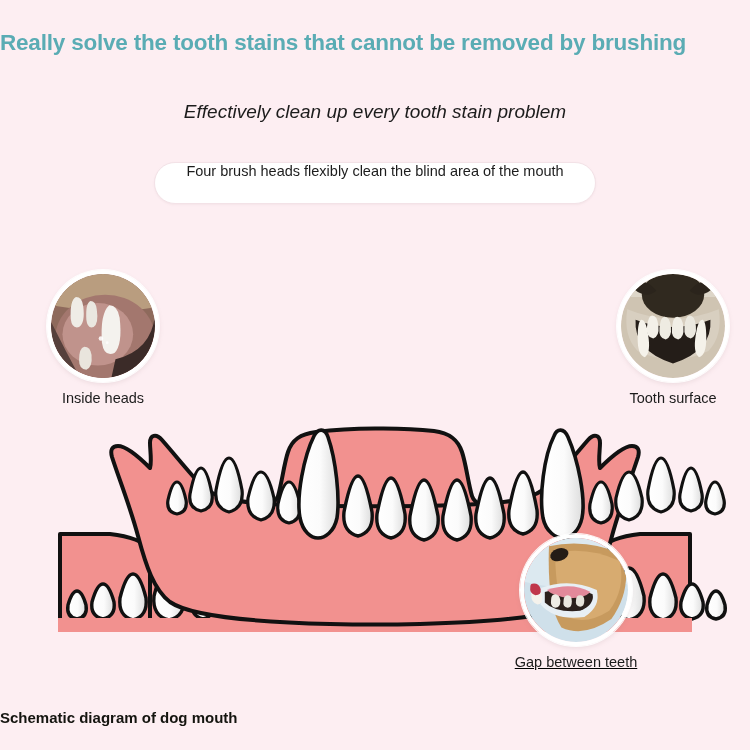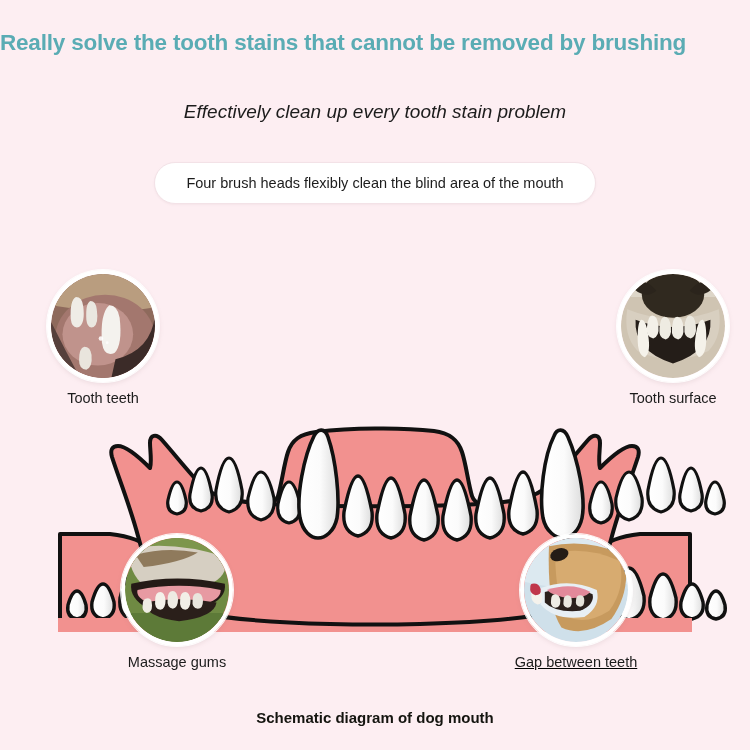--- a/index.html
+++ b/index.html
@@ -54,21 +54,20 @@
     position: absolute;
     top: 162px;
     left: 154px;
     width: 442px;
     height: 42px;
     box-sizing: border-box;
     background: #ffffff;
     border: 1px solid #f3e2e7;
     border-radius: 21px;
     display: flex;
-    align-items: center;
     justify-content: center;
     box-shadow: 0 1px 2px rgba(180,150,160,0.10);
   }
   .pill-text {
     font-size: 14.5px;
     color: #1c1c1c;
     white-space: nowrap;
   }
 
   
@@ -127,21 +126,21 @@
 
   #callout-gap-between    { left: 506px; top: 534px; width: 140px; text-decoration: underline; }
   #callout-gap-between .circle { width: 112px; height: 112px; margin: 0 auto; }
 
   
   .caption {
     position: absolute;
     top: 709px;
     left: 0;
     width: 750px;
-    text-align: center;
+    text-align: left;
     font-size: 15px;
     font-weight: bold;
     color: #14140f;
     white-space: nowrap;
   }
 </style>
 </head>
 <body>
 
 <div id="page">
@@ -305,21 +304,21 @@
           <path d="M0 46 Q14 74 28 100 L0 100 Z" fill="#56403c"></path>
           <path d="M56 30 q8 0 10 12 q3 26 -5 34 q-10 4 -12 -10 q-2 -28 7 -36 Z" fill="#f4f2ee"></path>
           <path d="M24 22 q6 0 7 9 q2 16 -4 20 q-7 2 -8 -8 q-1 -18 5 -21 Z" fill="#efece6"></path>
           <path d="M38 26 q5 0 6 8 q2 14 -3 17 q-6 2 -7 -7 q-1 -16 4 -18 Z" fill="#eae7e0"></path>
           <path d="M32 70 q6 0 7 8 q1 12 -5 14 q-7 0 -7 -9 q0 -12 5 -13 Z" fill="#e9e5dd"></path>
           <circle cx="48" cy="62" r="2.2" fill="#ffffff" opacity="0.85"></circle>
           <circle cx="54" cy="66" r="1.4" fill="#ffffff" opacity="0.7"></circle>
         </svg>
       </div>
     </div>
-    <div class="callout-label">Tooth teeth</div>
+    <div class="callout-label">Inside heads</div>
   </div>
 
   <div class="callout" id="callout-tooth-surface">
     <div class="circle">
       <div class="photo">
         <svg viewBox="0 0 100 100" xmlns="http://www.w3.org/2000/svg">
           <rect width="100" height="100" fill="#cfc4b2"></rect>
           <path d="M0 0 H100 V22 H0 Z" fill="#ddd6c8"></path>
           <ellipse cx="50" cy="20" rx="30" ry="22" fill="#30291f"></ellipse>
           <path d="M8 10 q14 -8 26 6 q-12 10 -26 -6 Z" fill="#2b241c"></path>
@@ -331,42 +330,20 @@
           <path d="M54 41 q5 0 6 10 q1 10 -5 12 q-7 -1 -6 -11 q1 -11 5 -11 Z" fill="#f1eee6"></path>
           <path d="M66 40 q5 0 6 10 q1 10 -5 12 q-7 -1 -6 -11 q1 -11 5 -11 Z" fill="#ebe8df"></path>
           <path d="M20 44 q4 0 6 14 q3 18 -3 22 q-7 -2 -7 -18 q0 -18 4 -18 Z" fill="#f5f2ea"></path>
           <path d="M78 44 q-4 0 -6 14 q-3 18 3 22 q7 -2 7 -18 q0 -18 -4 -18 Z" fill="#f5f2ea"></path>
         </svg>
       </div>
     </div>
     <div class="callout-label">Tooth surface</div>
   </div>
 
-  <div class="callout" id="callout-massage-gums">
-    <div class="circle">
-      <div class="photo">
-        <svg viewBox="0 0 100 100" xmlns="http://www.w3.org/2000/svg">
-          <rect width="100" height="100" fill="#6f8a43"></rect>
-          <path d="M0 0 H100 V26 Q50 34 0 24 Z" fill="#7d964c"></path>
-          <path d="M0 72 H100 V100 H0 Z" fill="#5d7a38"></path>
-          <path d="M4 10 Q46 2 96 18 Q100 34 86 42 L20 48 Q2 32 4 10 Z" fill="#d6cfc2"></path>
-          <path d="M10 16 Q40 8 70 14 Q54 24 18 28 Z" fill="#8f7a5c"></path>
-          <path d="M6 44 Q50 34 96 44 Q98 58 78 66 L22 68 Q4 58 6 44 Z" fill="#241a16"></path>
-          <path d="M12 50 Q52 42 92 50 Q92 60 74 64 L26 64 Q10 58 12 50 Z" fill="#e79aa2"></path>
-          <path d="M18 62 Q52 56 88 62 Q86 76 52 80 Q20 76 18 62 Z" fill="#2a1f1a"></path>
-          <path d="M34 52 q4 0 5 8 q0 8 -5 9 q-6 -1 -5 -9 q0 -8 5 -8 Z" fill="#f4f1ea"></path>
-          <path d="M46 51 q4 0 5 8 q0 8 -5 9 q-6 -1 -5 -9 q0 -8 5 -8 Z" fill="#eeebe3"></path>
-          <path d="M58 52 q4 0 5 8 q0 8 -5 9 q-6 -1 -5 -9 q0 -8 5 -8 Z" fill="#f2efe7"></path>
-          <path d="M70 53 q4 0 5 7 q0 8 -5 8 q-6 -1 -5 -8 q0 -7 5 -7 Z" fill="#e9e6dd"></path>
-          <path d="M22 58 q4 0 4 7 q0 7 -5 7 q-5 -1 -4 -8 q0 -6 5 -6 Z" fill="#efece4"></path>
-        </svg>
-      </div>
-    </div>
-    <div class="callout-label">Massage gums</div>
-  </div>
 
   <div class="callout" id="callout-gap-between">
     <div class="circle">
       <div class="photo">
         <svg viewBox="0 0 100 100" xmlns="http://www.w3.org/2000/svg">
           <rect width="100" height="100" fill="#cfe0ea"></rect>
           <path d="M0 0 H100 V44 Q50 54 0 42 Z" fill="#dce9f0"></path>
           <path d="M24 8 Q60 0 96 16 Q104 50 84 78 Q58 96 36 86 Q22 66 24 8 Z" fill="#c79a5e"></path>
           <path d="M30 14 Q62 8 92 22 Q98 48 82 70 Q60 84 42 76 Q30 58 30 14 Z" fill="#d7ab70"></path>
           <ellipse cx="34" cy="16" rx="9" ry="6" fill="#241c16" transform="rotate(-18 34 16)"></ellipse>

